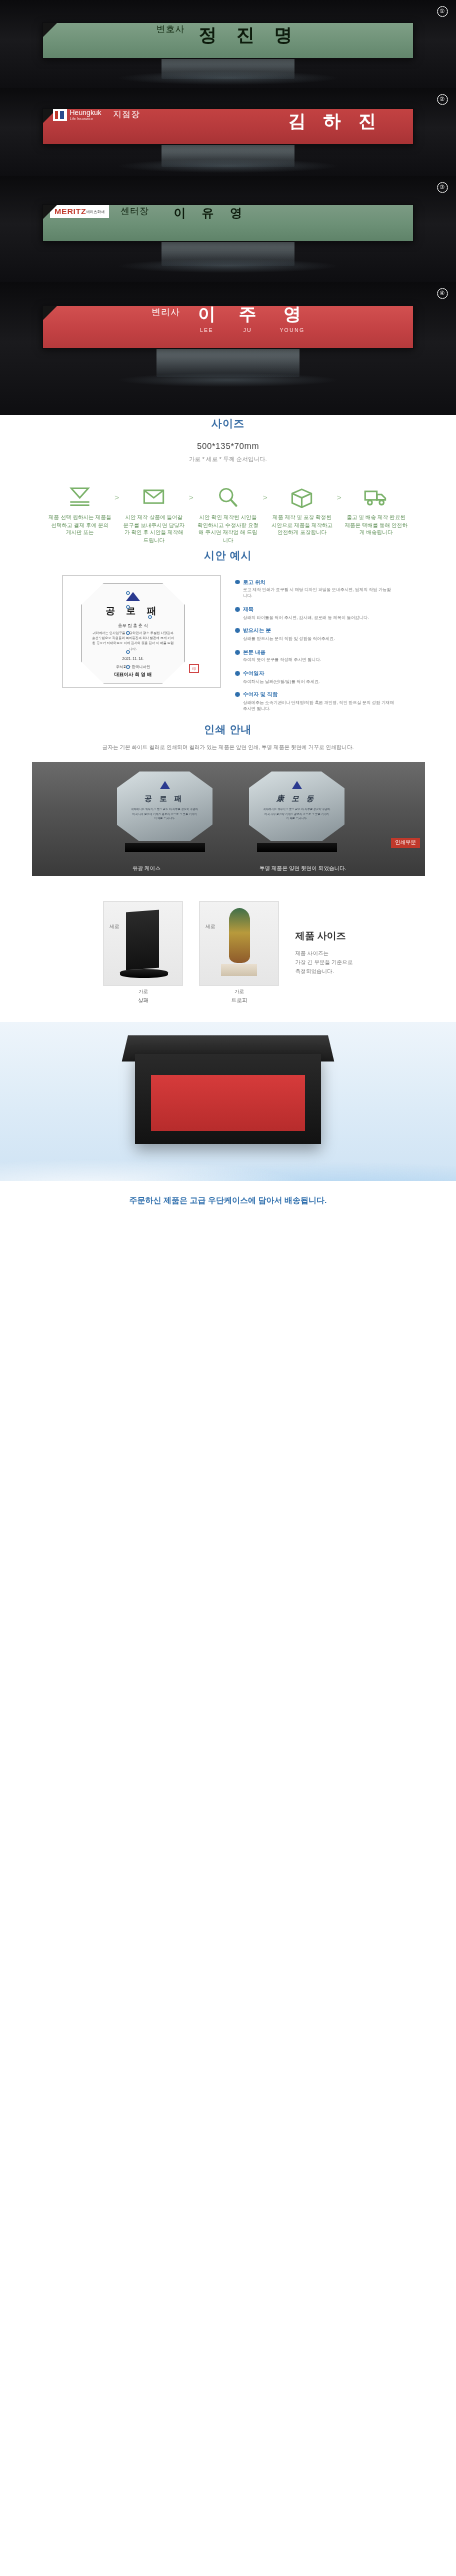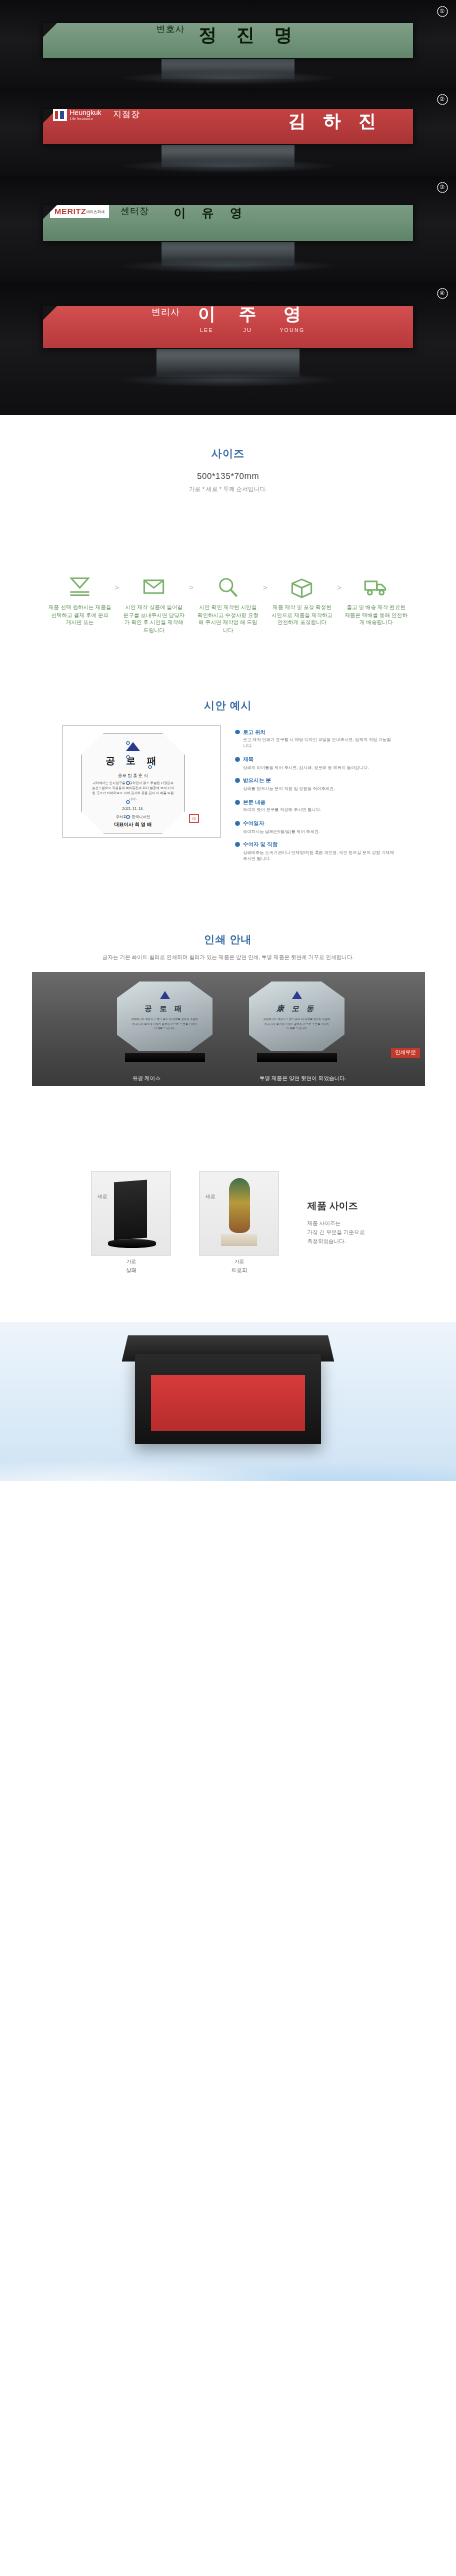--- a/index.html
+++ b/index.html
@@ -146,21 +146,21 @@
     width: 223px; height: 14px;
     background: radial-gradient(ellipse at center, rgba(120,140,150,.35), rgba(0,0,0,0) 70%);
     z-index: 1;
   }
   .plate-block.b1 .base-shadow { top: 71px; }
   .plate-block.b2 .base-shadow { top: 71px; }
   .plate-block.b3 .base-shadow { top: 83px; }
   .plate-block.b4 .base-shadow { top: 91px; }
 
   
-  .section { width: 456px; padding: 32px 0; text-align: center; background: #fff; }
+  .section { width: 456px; padding: 2px 0; text-align: center; background: #fff; }
   .sec-title { font-size: 10.6px; color: #3a6ea5; font-weight: bold; letter-spacing: 0.5px; }
   .size-value { margin-top: 9.6px; font-size: 8.5px; color: #444; letter-spacing: 0.3px; }
   .size-note { margin-top: 4.2px; font-size: 5.8px; color: #8a8a8a; }
 
   
   .flow {
     display: flex;
     align-items: flex-start;
     justify-content: center;
     gap: 3.2px;
@@ -260,21 +260,21 @@
   .photo-cap.r { left: 228px; }
   .ribbon {
     position: absolute; right: 4.2px; bottom: 28px;
     background: #c0392b; color: #fff; font-size: 5.3px;
     padding: 1.6px 4.2px;
   }
 
   
   .prodsize {
     display: flex; align-items: center; justify-content: center;
-    gap: 28px; margin-top: 5.3px; padding: 16px 21px;
+    gap: 16px; margin-top: 5.3px; padding: 16px 21px;
   }
   .ps-item { text-align: center; }
   .ps-photo {
     width: 80px; height: 85px;
     background: linear-gradient(180deg,#f2f2f2,#e6e6e6);
     position: relative; border: 0.5px solid #e0e0e0;
   }
   .ps-photo .plaque {
     position: absolute; left: 22px; top: 8.5px;
     width: 33px; height: 58px;
@@ -627,15 +627,16 @@
   </div>
 
   <div class="case-photo">
     <div class="case-lid"></div>
     <div class="case-box">
       <div class="case-inner"></div>
     </div>
     <div class="wave"></div>
   </div>
 
+  <div class="footer-note">주문하신 제품은 고급 우단케이스에 담아서 배송됩니다.</div>
 
 </div>
 
 
 </body></html>

